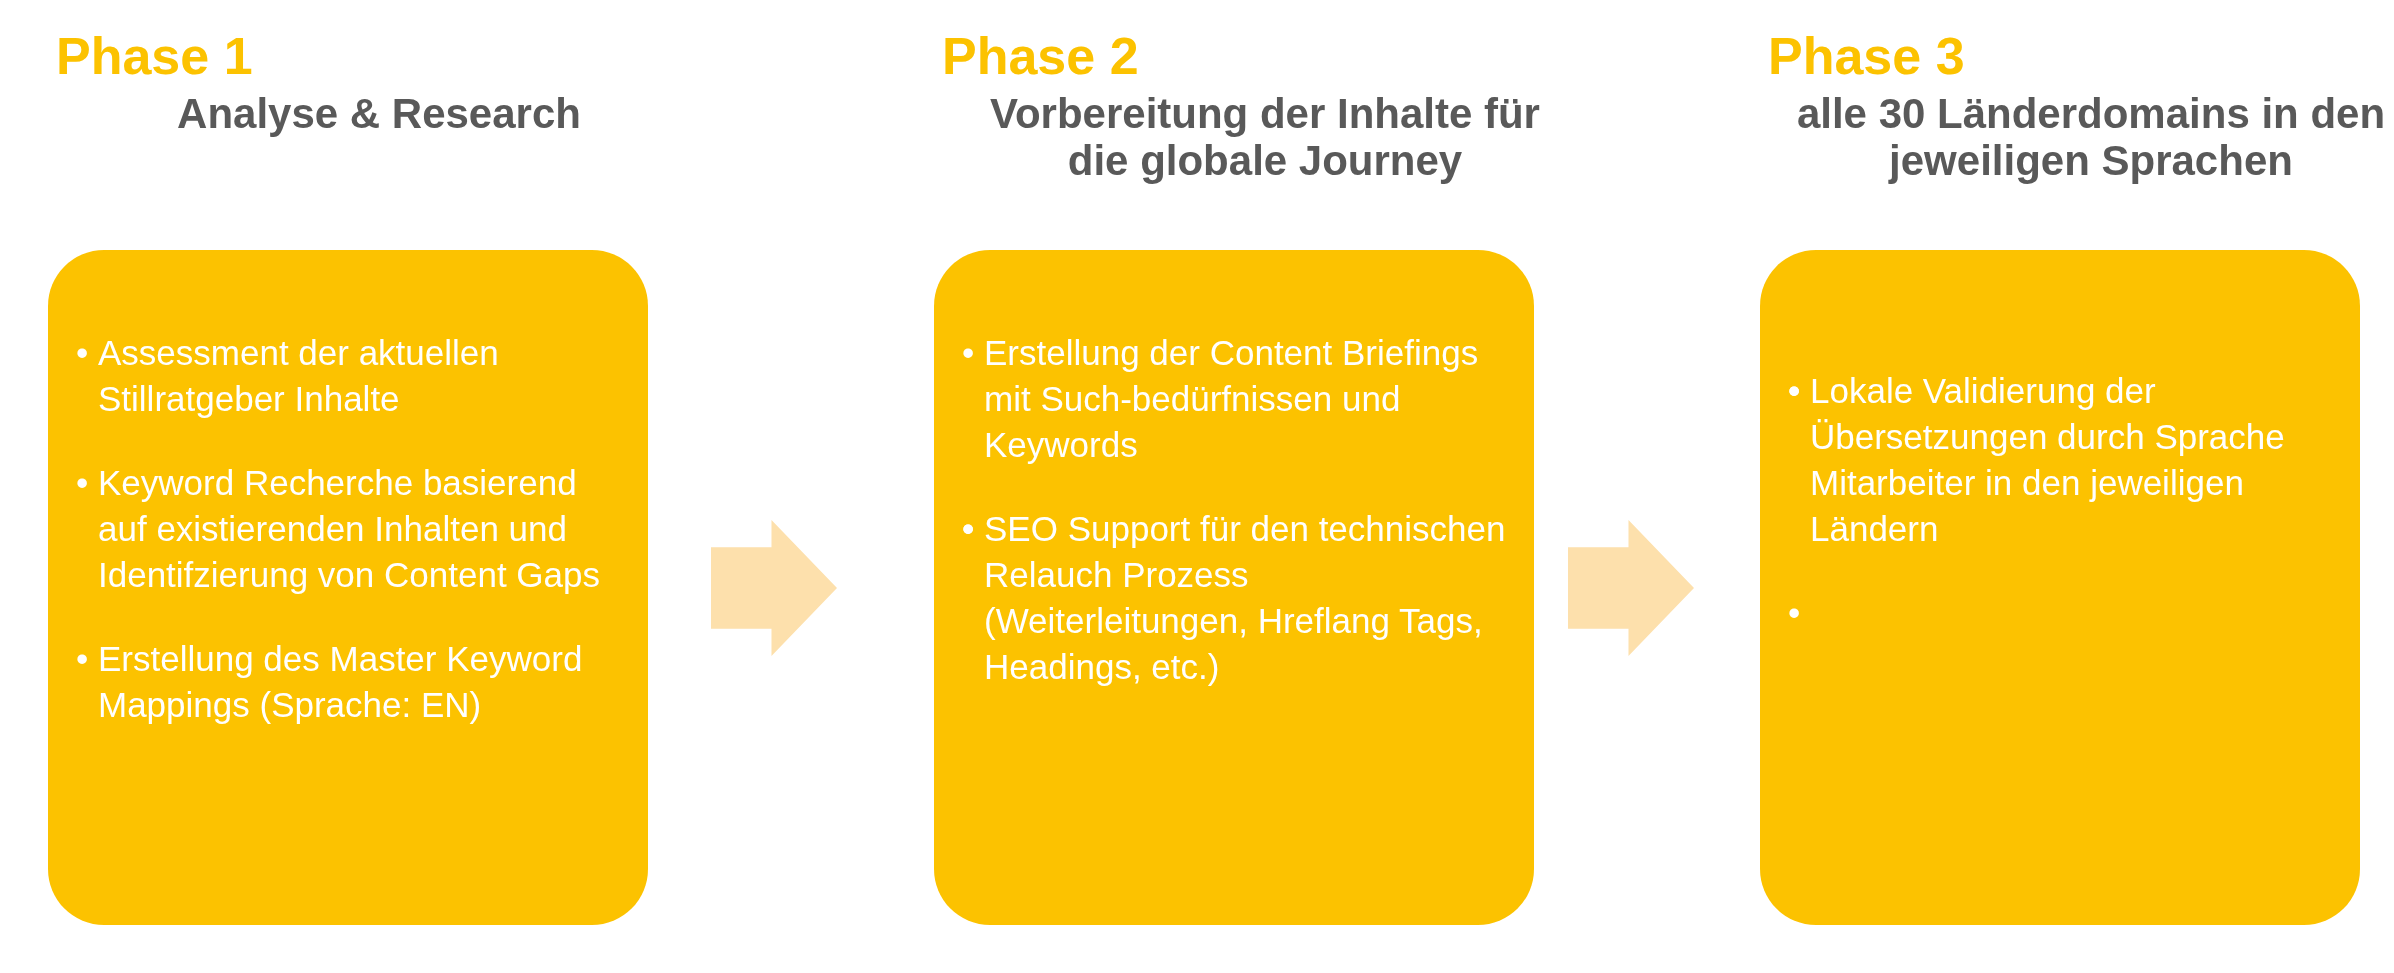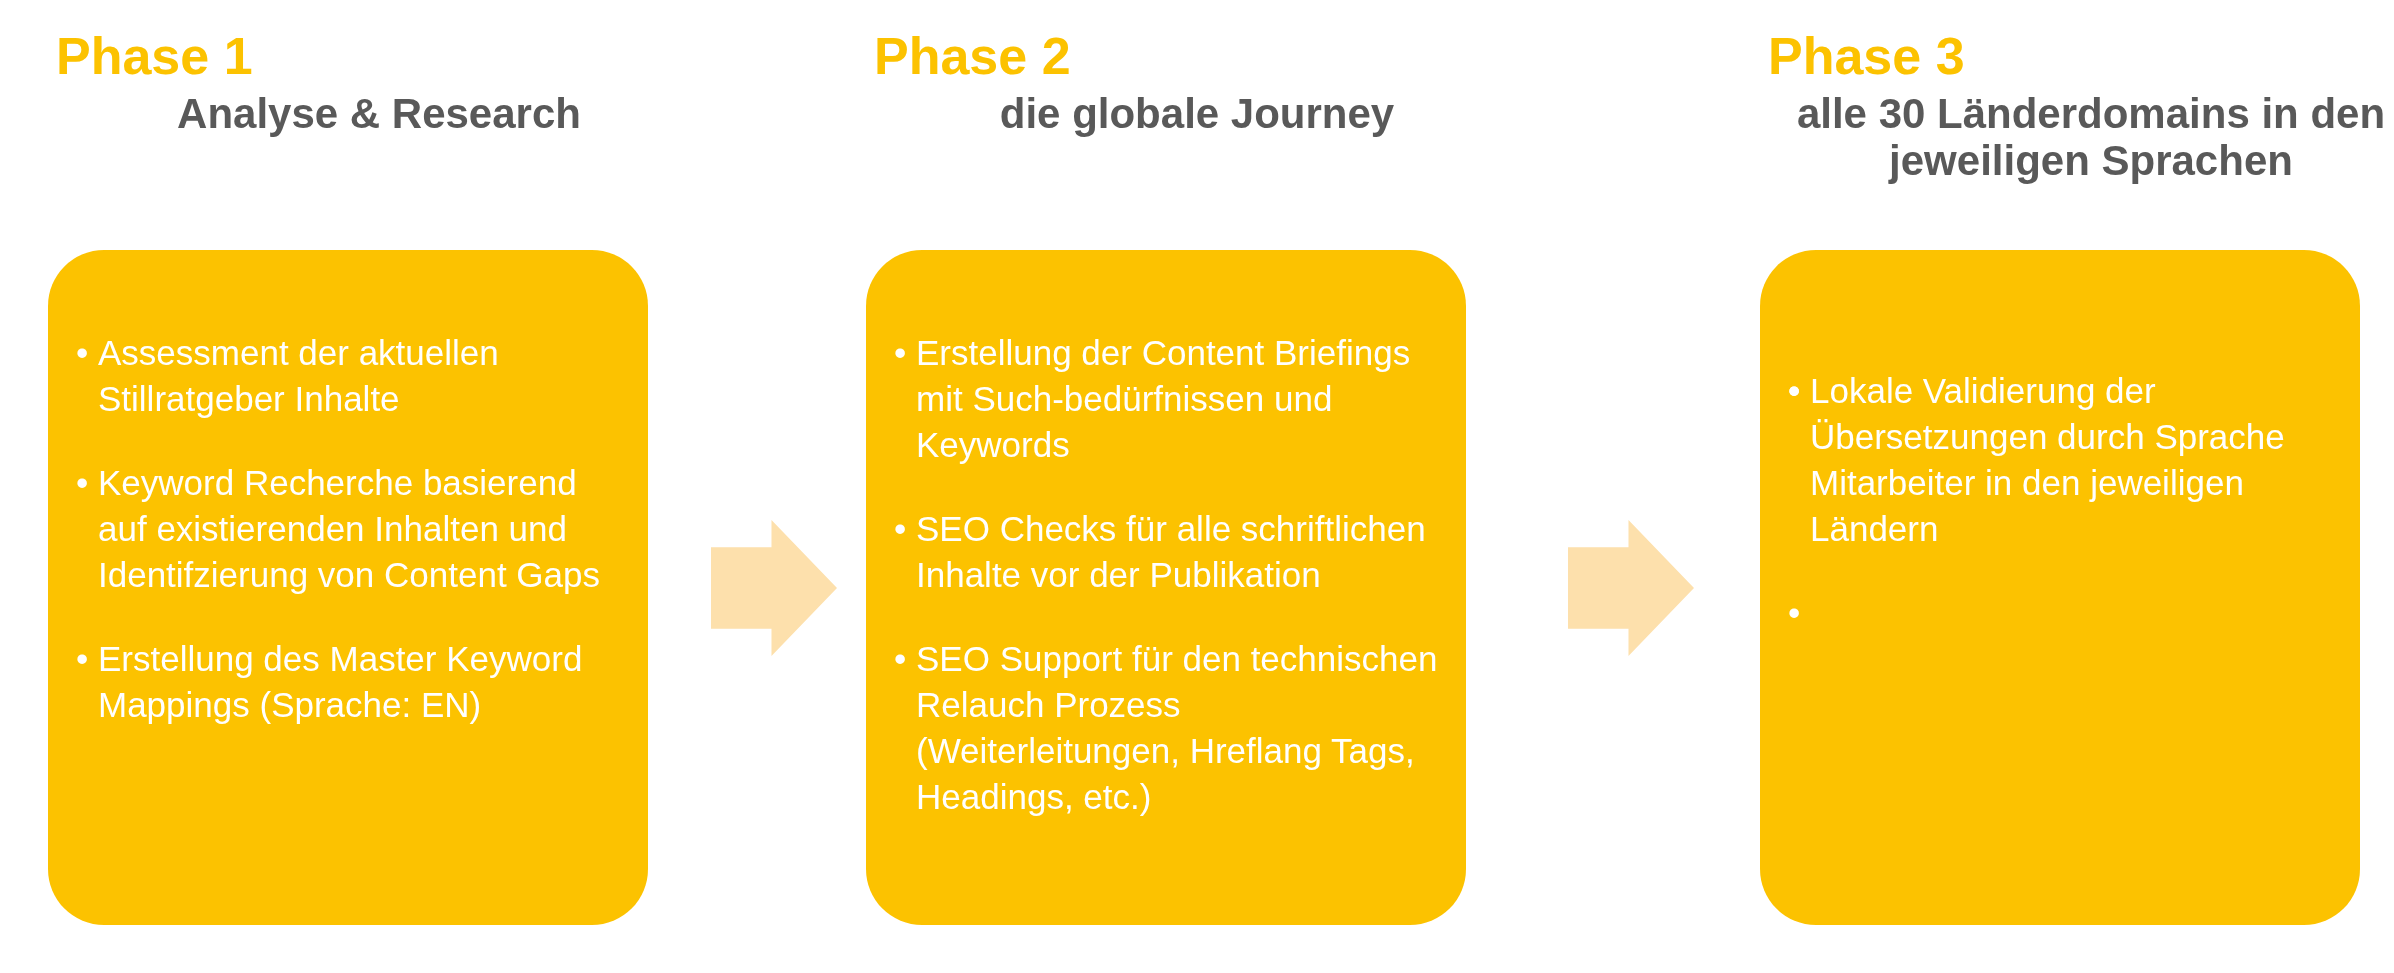--- a/index.html
+++ b/index.html
@@ -9,21 +9,21 @@
     width: 2394px;
     height: 973px;
     background: var(--slide-background, #ffffff);
     font-family: "Liberation Sans", "DejaVu Sans", sans-serif;
     overflow: hidden;
   }
 
   
   .col { position: absolute; top: 0; width: 654px; height: 973px; text-decoration: underline; }
   .col1 { left: 48px; }
-  .col2 { left: 866px; }
+  .col2 { left: 934px; }
   .col3 { left: 1760px; }
 
   
   .phase-header { position: absolute; top: 26px; left: 8px; right: 0; }
   .phase-title {
     margin: 0;
     font-size: 52px;
     line-height: 60px;
     font-weight: bold;
     color: var(--phase-title-yellow, #FCC200);
@@ -113,33 +113,33 @@
       </ul>
     </div>
   </section>
 
   <div class="arrow arrow1"></div>
 
   <section class="col col2">
     <header class="phase-header">
       <h2 class="phase-title">Phase 2</h2>
       <div class="phase-subtitle">
+        <div class="subtitle-line">Vorbereitung der Inhalte für</div>
         <div class="subtitle-line">die globale Journey</div>
         <div class="subtitle-line"></div>
       </div>
     </header>
     <div class="phase-box">
       <ul class="bullet-list">
         <li class="bullet-item">
           <span class="bullet-marker">•</span>
           <span class="bullet-text">Erstellung der Content Briefings mit Such-bedürfnissen und Keywords</span>
         </li>
         <li class="bullet-item">
           <span class="bullet-marker">•</span>
-          <span class="bullet-text">SEO Checks für alle schriftlichen Inhalte vor der Publikation</span>
         </li>
         <li class="bullet-item">
           <span class="bullet-marker">•</span>
           <span class="bullet-text">SEO Support für den technischen Relauch Prozess (Weiterleitungen, Hreflang Tags, Headings, etc.)</span>
         </li>
       </ul>
     </div>
   </section>
 
   <div class="arrow arrow2"></div>

